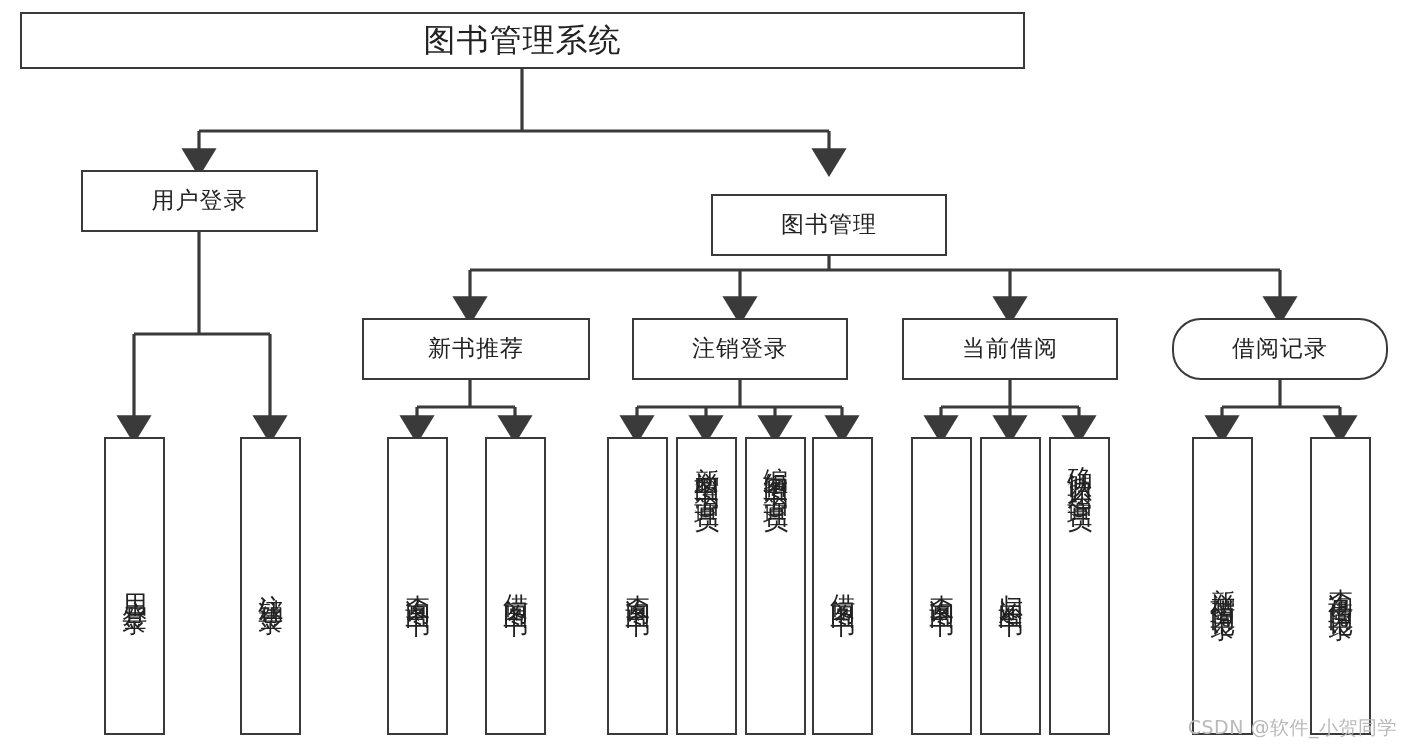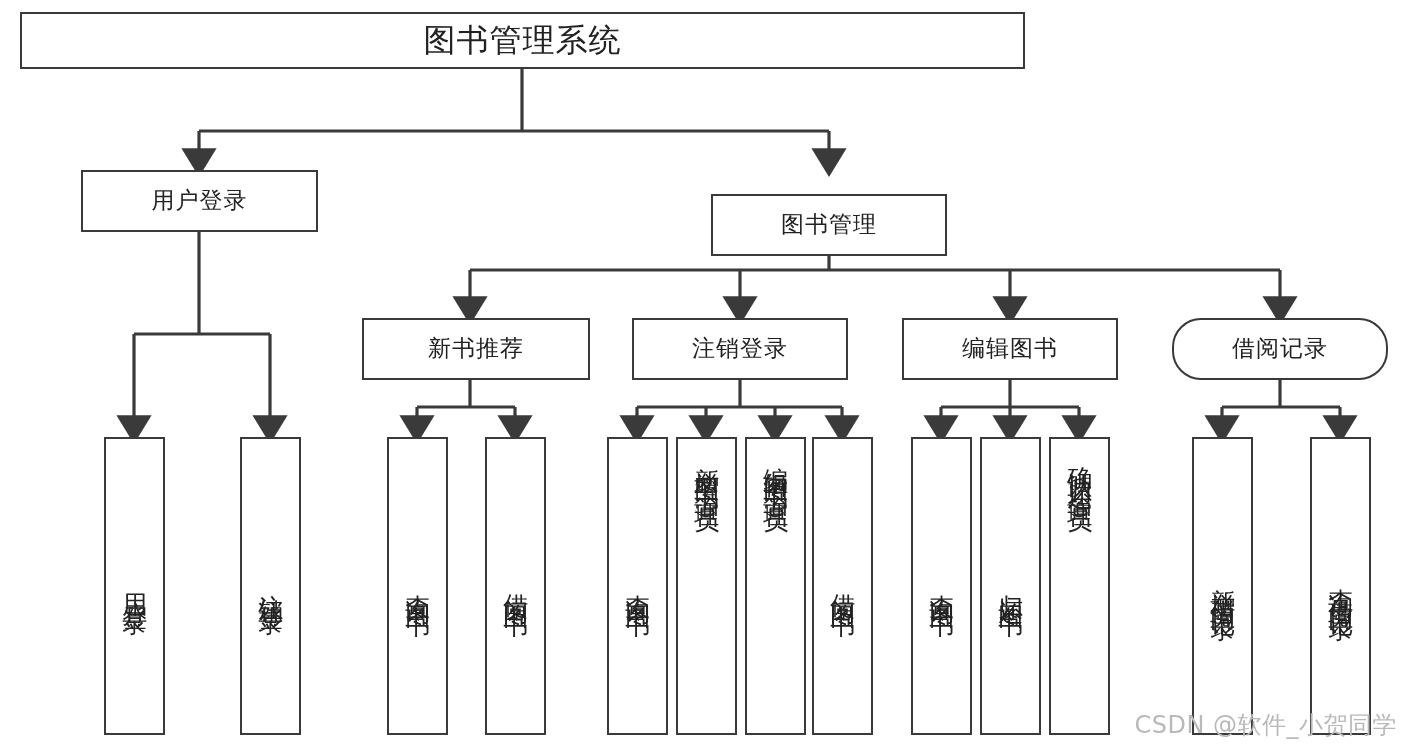--- a/index.html
+++ b/index.html
@@ -87,21 +87,21 @@
     white-space: nowrap;
   }
   .node.leaf.center-text {
     align-items: center;
     padding-top: 0;
   }
   .watermark {
     position: absolute;
     right: 8px;
     bottom: 6px;
-    font-size: 24px;
+    font-size: 19px;
     color: #b9b9b9;
     letter-spacing: 0.5px;
     white-space: nowrap;
   }
 </style>
 </head>
 <body>
 
 <div id="diagram-root">
 
@@ -168,21 +168,21 @@
     <span class="node-label">图书管理</span>
   </div>
 
   <div class="node level-2 l2-recommend">
     <span class="node-label">新书推荐</span>
   </div>
   <div class="node level-2 l2-borrow">
     <span class="node-label">注销登录</span>
   </div>
   <div class="node level-2 l2-current">
-    <span class="node-label">编辑图书</span>
+    <span class="node-label">当前借阅</span>
   </div>
   <div class="node level-2 l2-record">
     <span class="node-label">借阅记录</span>
   </div>
 
   <div class="node leaf center-text" style="left:104px;width:61px;">
     <span class="node-label">用户登录</span>
   </div>
   <div class="node leaf center-text" style="left:240px;width:61px;">
     <span class="node-label">注销登录</span>

